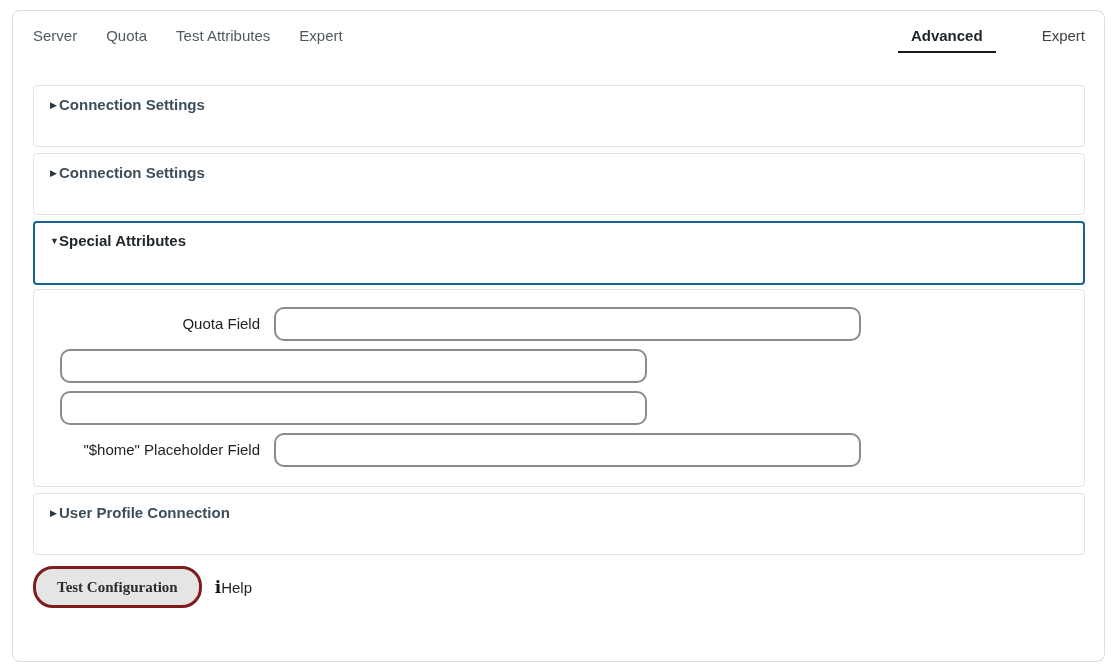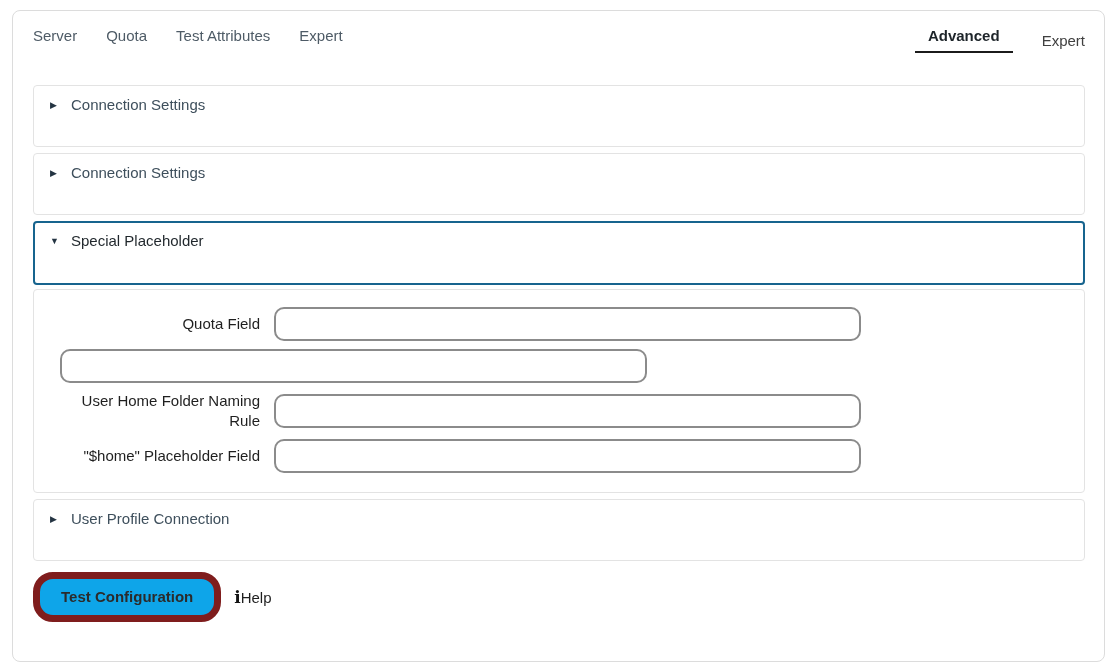--- a/index.html
+++ b/index.html
@@ -8,50 +8,50 @@
   .app {
     position:absolute; left:12px; top:10px; width:1093px; height:652px;
     background:#fff; border:1px solid #dcdcdc; border-radius:8px;
     padding:12px 19px 18px 20px; overflow:hidden;
   }
   
   .navbar { display:flex; justify-content:space-between; align-items:flex-start;
     height:26px; margin-bottom:36px; }
   .tabs-left { display:flex; gap:29px; padding-top:4px; }
   .tab { font-size:15px; color:#4e5b66; cursor:pointer; white-space:nowrap; }
-  .tabs-right { display:flex; gap:29px; align-items:center; }
+  .tabs-right { display:flex; gap:46px; align-items:flex-start; }
   .mode-tab { font-size:15px; color:#404040; cursor:pointer; padding-top:4px; }
   .mode-tab.active { font-weight:bold; color:#1d2429; padding:4px 13px 7px;
     border-bottom:2px solid #1b1b1b; }
   
   .section { border:1px solid #e3e3e3; border-radius:4px; background:#fff;
     height:62px; padding:10px 16px; margin-bottom:6px; }
   .section.expanded { border:2px solid #17648e; height:64px; margin-bottom:4px;
     padding:9px 15px; }
   .section-header { display:flex; align-items:center; cursor:pointer; }
   .tri { font-size:9px; color:#243442; width:9px; flex:none; line-height:18px; }
-  .section-title { font-size:15px; font-weight:normal; color:#3e4f5c;
-    margin-left:12px; line-height:18px; }
+  .section-title { font-size:15px; font-weight:bold; color:#3e4f5c;
+    line-height:18px; }
   .section.expanded .section-title { color:#1f262b; }
   
   .panel { border:1px solid #e3e3e3; border-radius:4px; background:#fff;
     padding:17px 0 19px 26px; margin-bottom:6px; }
   .row { display:flex; align-items:center; margin-bottom:8px; }
   .row:last-child { margin-bottom:0; }
   .flabel { width:200px; flex:none; text-align:right; font-size:15px;
     color:#1f1f1f; line-height:20px; margin-right:14px; }
   .finput { width:587px; height:34px; border:2px solid #8b8b8b;
     border-radius:10px; padding:0 14px; font-size:15px; color:#333;
     font-family:inherit; background:#fff; outline:none; }
   .finput.filled { border-color:#1c1c1c; }
   
   .footer { display:flex; align-items:center; margin-top:11px; }
-  .btn { background:#0ea5e9; border:7px solid #7f1d1d; border-radius:20px;
+  .btn { background:#e5e5e5; border:3px solid #7f1d1d; border-radius:20px;
     padding:9px 21px; font-size:15px; font-weight:bold; color:#2b2b2b;
-    font-family:Liberation Sans, sans-serif; cursor:pointer; line-height:18px; }
+    font-family:Liberation Serif, serif; cursor:pointer; line-height:18px; }
   .help { display:flex; align-items:center; margin-left:13px; cursor:pointer; }
   .help-i { font-family:"DejaVu Serif", serif; font-weight:bold; font-size:17px;
     color:#141414; line-height:1; }
   .help-label { font-size:15px; color:#1f1f1f; }
 </style>
 </head>
 <body>
 
 <div class="app">
 
@@ -78,34 +78,33 @@
   <div class="section">
     <div class="section-header">
       <span class="tri">▶</span>
       <span class="section-title">Connection Settings</span>
     </div>
   </div>
 
   <div class="section expanded">
     <div class="section-header">
       <span class="tri">▼</span>
-      <span class="section-title">Special Placeholder</span>
+      <span class="section-title">Special Attributes</span>
     </div>
   </div>
 
   <div class="panel">
     <div class="row">
       <label class="flabel">Quota Field</label>
       <input class="finput" type="text" value="" style="">
     </div>
     <div class="row">
       <input class="finput" type="text" value="" style="">
     </div>
     <div class="row">
-      <label class="flabel">User Home Folder Naming Rule</label>
       <input class="finput" type="text" value="" style="">
     </div>
     <div class="row">
       <label class="flabel">"$home" Placeholder Field</label>
       <input class="finput" type="text" value="" style="">
     </div>
   </div>
 
   <div class="section">
     <div class="section-header">

